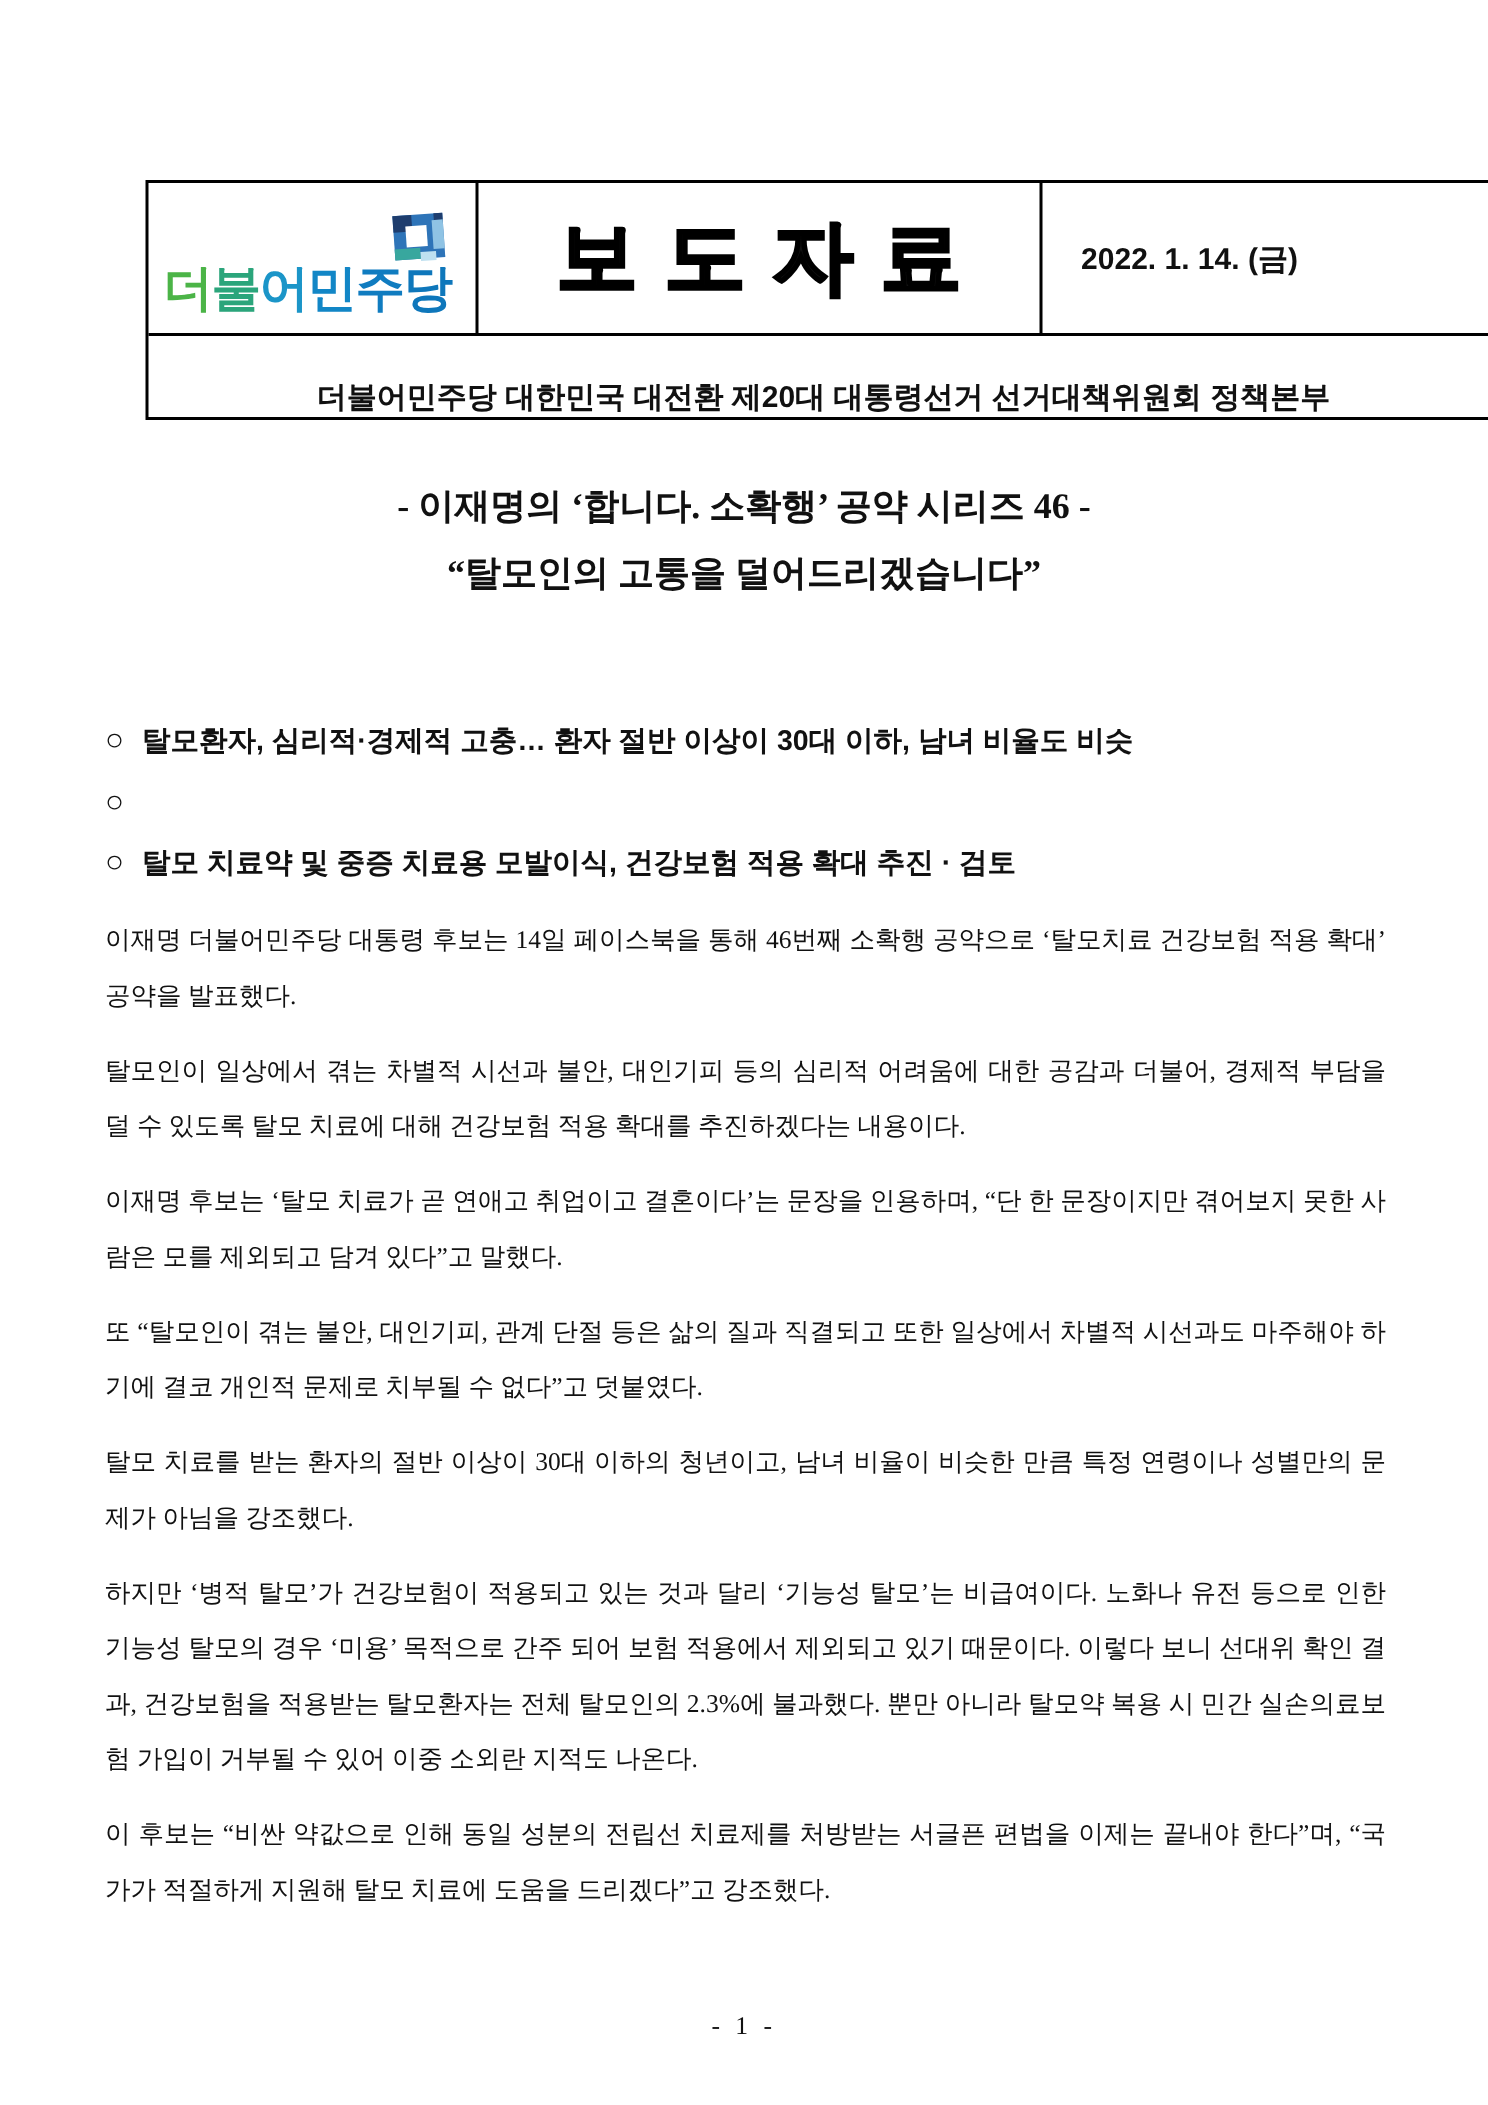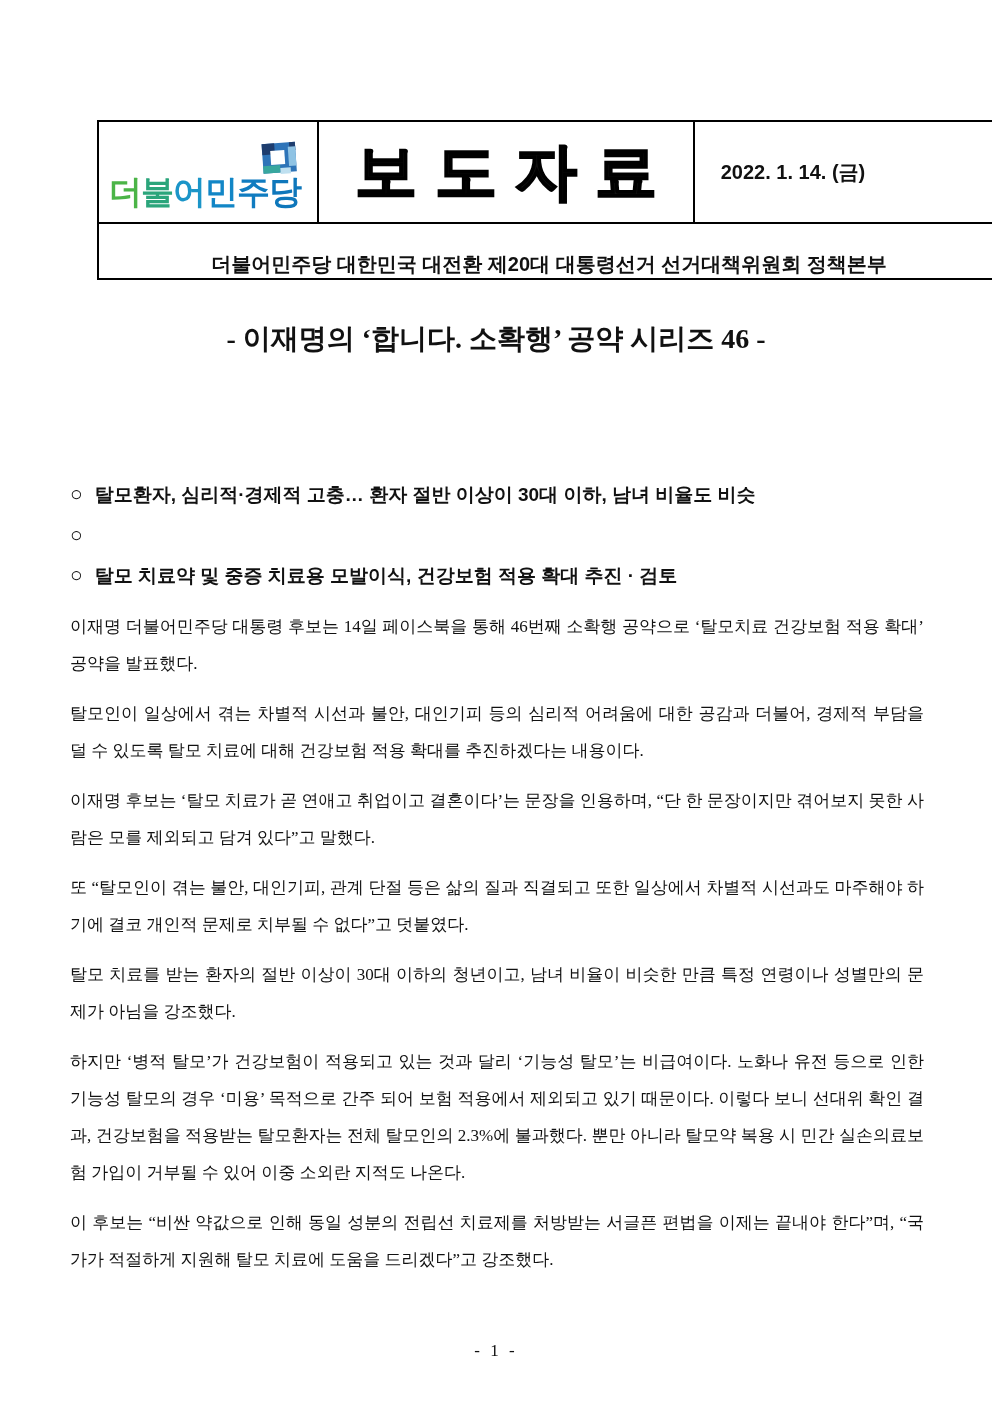--- a/index.html
+++ b/index.html
@@ -41,21 +41,21 @@
   .logo-text span:nth-child(1) { color: #4bb447; }
   .logo-text span:nth-child(2) { color: #2ba57b; }
   .logo-text span:nth-child(3) { color: #1b95c8; }
   .logo-text span:nth-child(4) { color: #1286c6; }
   .logo-text span:nth-child(5) { color: #107cc0; }
   .logo-text span:nth-child(6) { color: #0e77bb; }
 
   .press-title {
     font-family: "Liberation Sans", "DejaVu Sans", sans-serif;
     font-weight: 900;
-    font-size: 62px;
+    font-size: 54px;
     letter-spacing: 18px;
     padding-left: 18px;
     -webkit-text-stroke: 2px #000;
     white-space: nowrap;
   }
   .press-date {
     font-family: "Liberation Sans", "DejaVu Sans", sans-serif;
     font-weight: 700;
     font-size: 20px;
     white-space: nowrap;
@@ -71,21 +71,21 @@
     white-space: nowrap;
   }
 
   
   .headline {
     position: absolute;
     left: 70px; top: 316px;
     width: 852px;
     text-align: center;
     font-weight: 700;
-    font-size: 28px;
+    font-size: 24px;
   }
   .headline > div { line-height: 45px; white-space: nowrap; }
 
   
   .bullets {
     position: absolute;
     left: 70px; top: 474px;
     width: 860px;
     font-family: "Liberation Sans", "DejaVu Sans", sans-serif;
     font-weight: 700;
@@ -152,20 +152,21 @@
     </div>
   </div>
 
   <div class="header-row-bottom">
     <span>더불어민주당 대한민국 대전환 제20대 대통령선거 선거대책위원회 정책본부</span>
   </div>
 </div>
 
 <div class="headline">
   <div>- 이재명의 ‘합니다. 소확행’ 공약 시리즈 46 -</div>
+  <div>“탈모인의 고통을 덜어드리겠습니다”</div>
 </div>
 
 <div class="bullets">
   <div class="bullet-item">
     <span class="bullet-marker">○</span>
     <span>탈모환자, 심리적·경제적 고충… 환자 절반 이상이 30대 이하, 남녀 비율도 비슷</span>
   </div>
   <div class="bullet-item">
     <span class="bullet-marker">○</span>
   </div>

